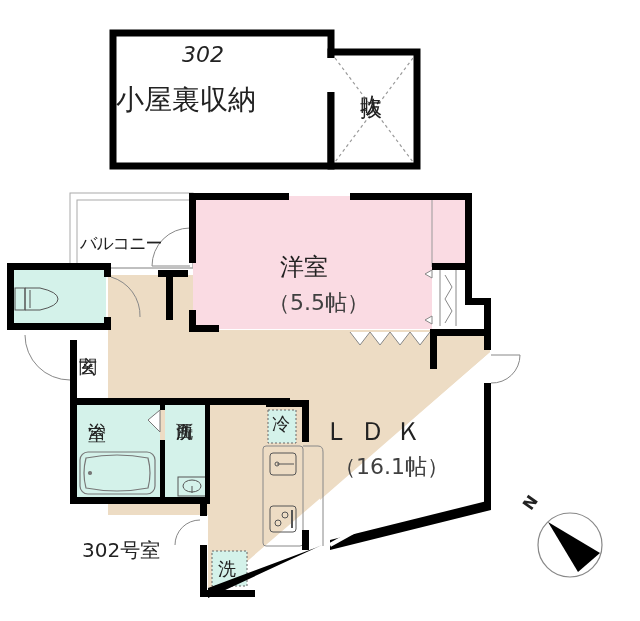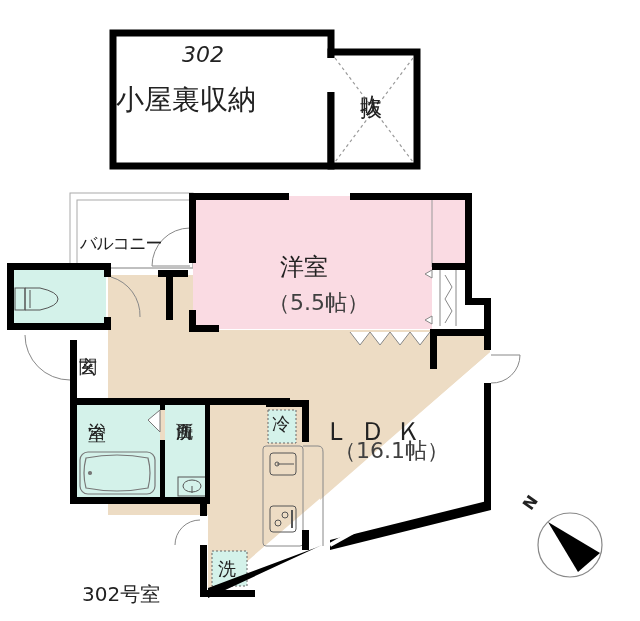--- a/index.html
+++ b/index.html
@@ -149,23 +149,23 @@
 <div class="lbl big" style="left:182px;top:44px;font-size:22px;font-style:italic;">302</div>
 <div class="lbl big" style="left:116px;top:86px;font-size:28px;">小屋裏収納</div>
 <div class="lbl vert mid" style="left:360px;top:78px;font-size:22px;">吹抜</div>
 
 <div class="lbl sm" style="left:80px;top:235px;font-size:17px;letter-spacing:-1px;">バルコニー</div>
 
 <div class="lbl big" style="left:280px;top:255px;font-size:24px;">洋室</div>
 <div class="lbl area" style="left:268px;top:292px;">（5.5帖）</div>
 
 <div class="lbl big" style="left:324px;top:418px;font-size:26px;letter-spacing:10px;">ＬＤＫ</div>
-<div class="lbl area" style="left:334px;top:440px;text-align:right;">（16.1帖）</div>
+<div class="lbl area" style="left:334px;top:456px;text-align:right;">（16.1帖）</div>
 
 <div class="lbl vert sm" style="left:79px;top:342px;font-size:18px;">玄関</div>
 <div class="lbl vert sm" style="left:88px;top:408px;font-size:18px;">浴室</div>
 <div class="lbl vert sm" style="left:176px;top:410px;font-size:17px;letter-spacing:0;">洗面所</div>
 <div class="lbl sm" style="left:272px;top:415px;font-size:18px;">冷</div>
 <div class="lbl sm" style="left:218px;top:560px;font-size:18px;">洗</div>
 
-<div class="lbl mid" style="left:82px;top:540px;font-size:20px;margin-top:44px;">302号室</div>
+<div class="lbl mid" style="left:82px;top:540px;font-size:20px;">302号室</div>
 
 <div class="lbl" style="left:524px;top:495px;font-size:16px;font-weight:bold;transform:rotate(-55deg);">N</div>
 
 </body></html>

